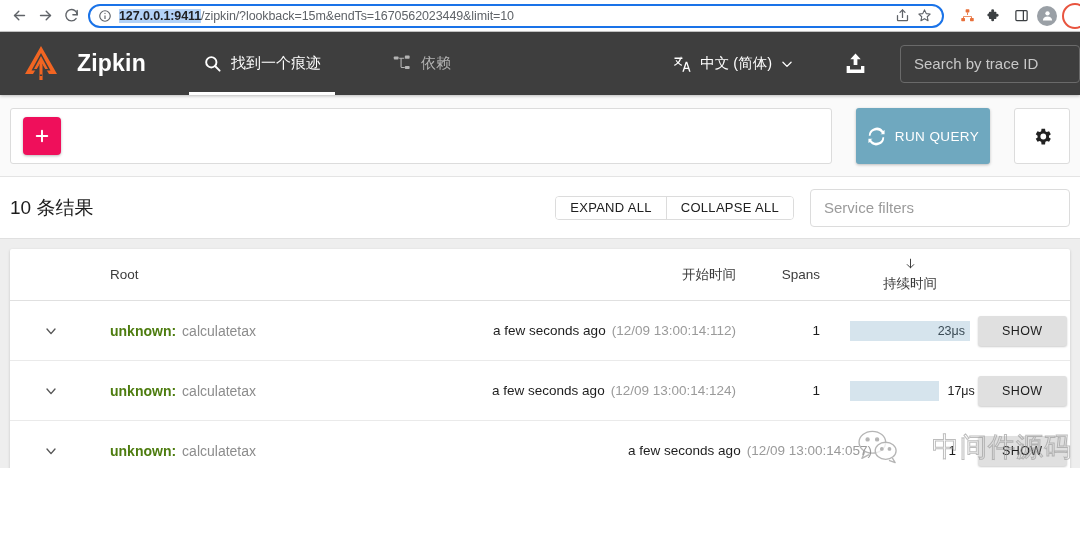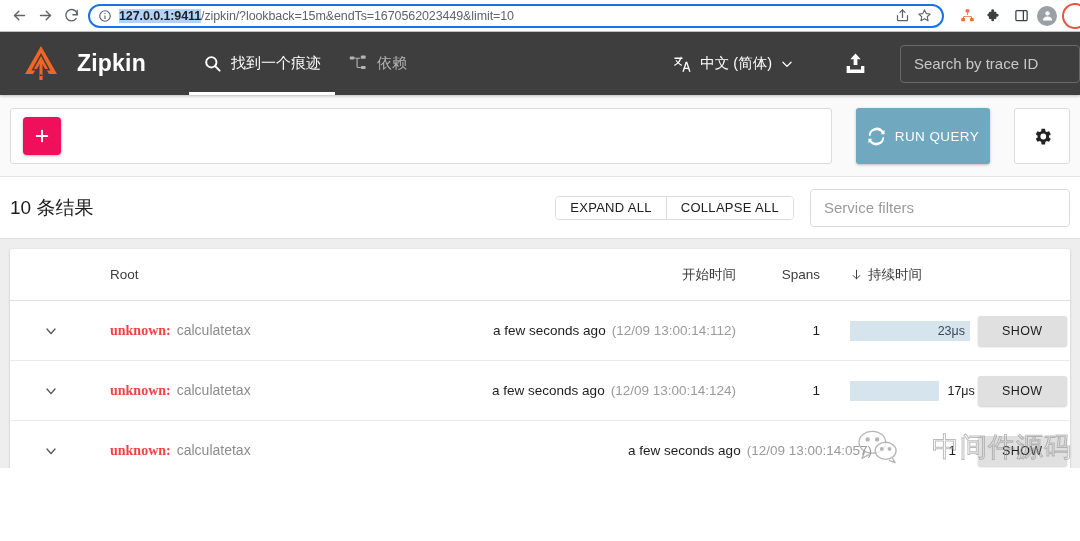--- a/index.html
+++ b/index.html
@@ -78,21 +78,21 @@
   }
   .zk-logo { width: 42px; height: 44px; display:flex; align-items:center; justify-content:center; flex:0 0 auto;}
   .zk-title {
     color: #ffffff;
     font-size: 23px;
     font-weight: bold;
     margin-left: 15px;
     letter-spacing: .2px;
     flex: 0 0 auto;
   }
-  .zk-nav { display: flex; align-items: center; height: 63px; margin-left: 43px; }
+  .zk-nav { display: flex; align-items: center; height: 63px; margin-left: 43px; gap: 44px; }
   .zk-tab {
     height: 63px;
     display: flex; align-items: center; gap: 9px;
     padding: 0 14px;
     color: #b4b4b4;
     font-size: 15px;
     position: relative;
   }
   .zk-tab.active { color: #ffffff; }
   .zk-tab.active::after {
@@ -243,27 +243,27 @@
   .tr {
     display: flex;
     align-items: center;
     height: 60px;
     border-bottom: 1px solid #eaeaea;
     padding: 0 4px;
   }
   .tr.head { height: 52px; border-bottom: 1px solid #e0e0e0; }
   .c-caret { width: 74px; display: flex; align-items: center; justify-content: center; color: #555; }
   .c-root { flex: 1 1 auto; font-size: 14px; padding-left: 22px; }
-  .c-root .svc { color: #ef4444; font-weight: bold; font-family: Liberation Serif, serif; }
+  .c-root .svc { color: #4d7c0f; font-weight: bold; }
   .c-root .op { color: #8c8c8c; margin-left: 6px; }
   .c-time { width: 300px; text-align: right; font-size: 13.5px; padding-right: 6px; white-space: nowrap; }
   .c-time .rel { color: #1d1d1d; }
   .c-time .abs { color: #9a9a9a; margin-left: 6px; }
   .c-spans { width: 92px; text-align: right; font-size: 13.5px; color: #1d1d1d; padding-right: 14px; }
-  .c-dur { width: 136px; padding-left: 16px; }
+  .c-dur { width: 136px; padding-left: 16px; flex-direction: column; }
   .dur-bar {
     height: 20px;
     background: #d6e4ed;
     display: flex; align-items: center; justify-content: flex-end;
     padding-right: 5px;
     font-size: 12.5px;
     color: #3b4b55;
     position: relative;
     overflow: visible;
   }

